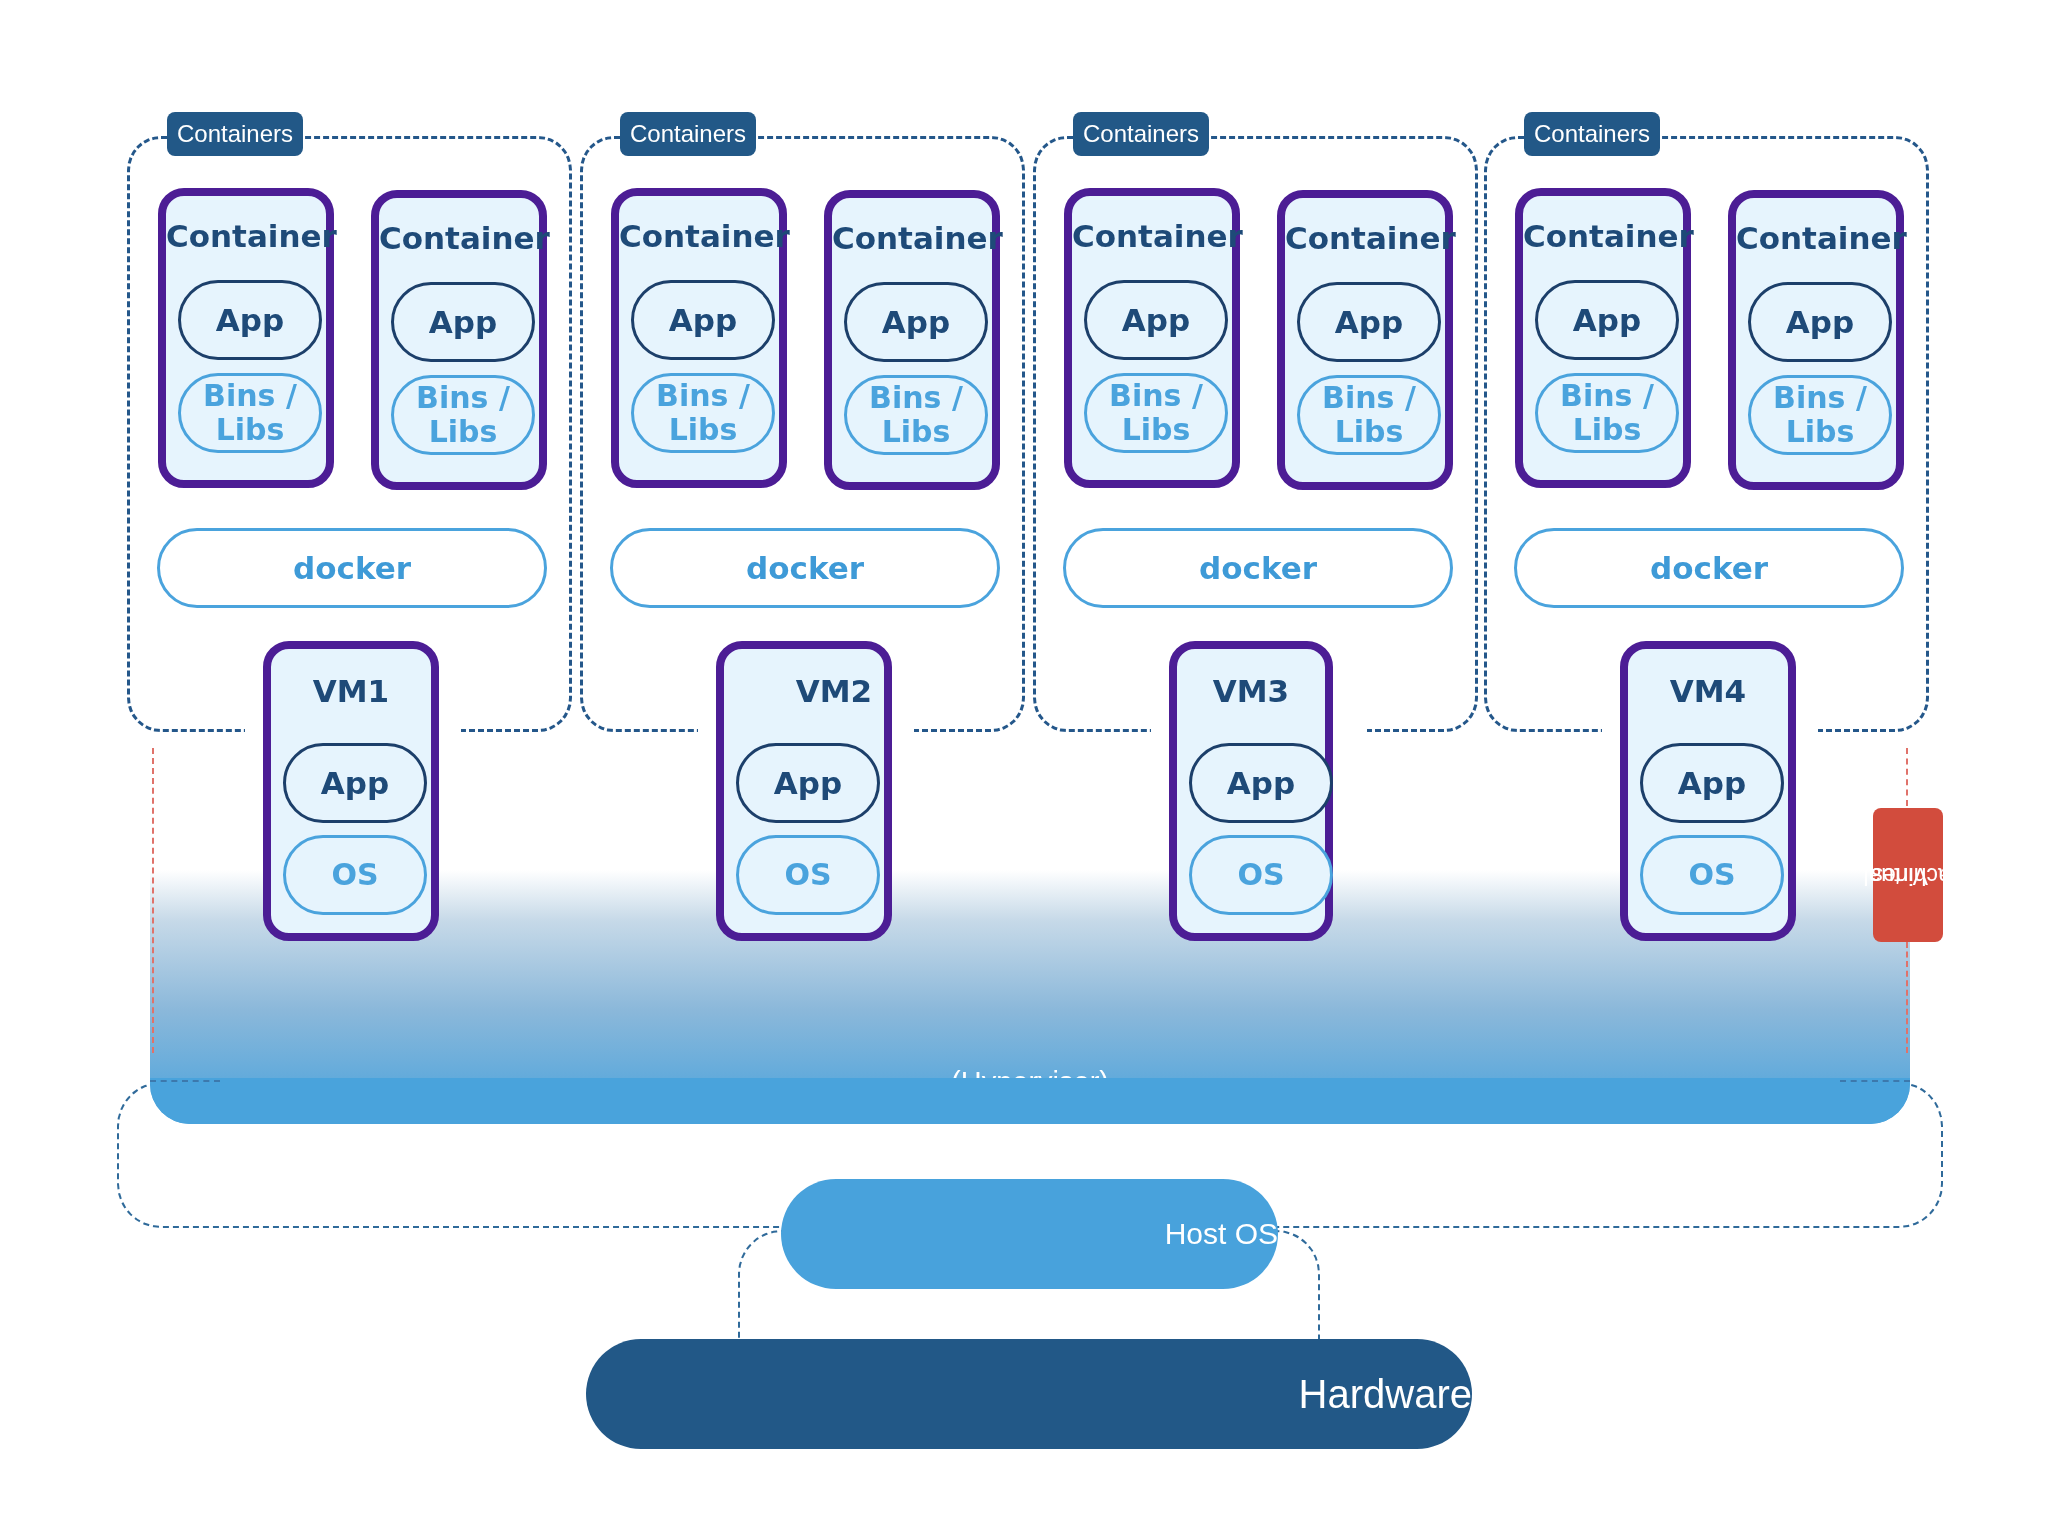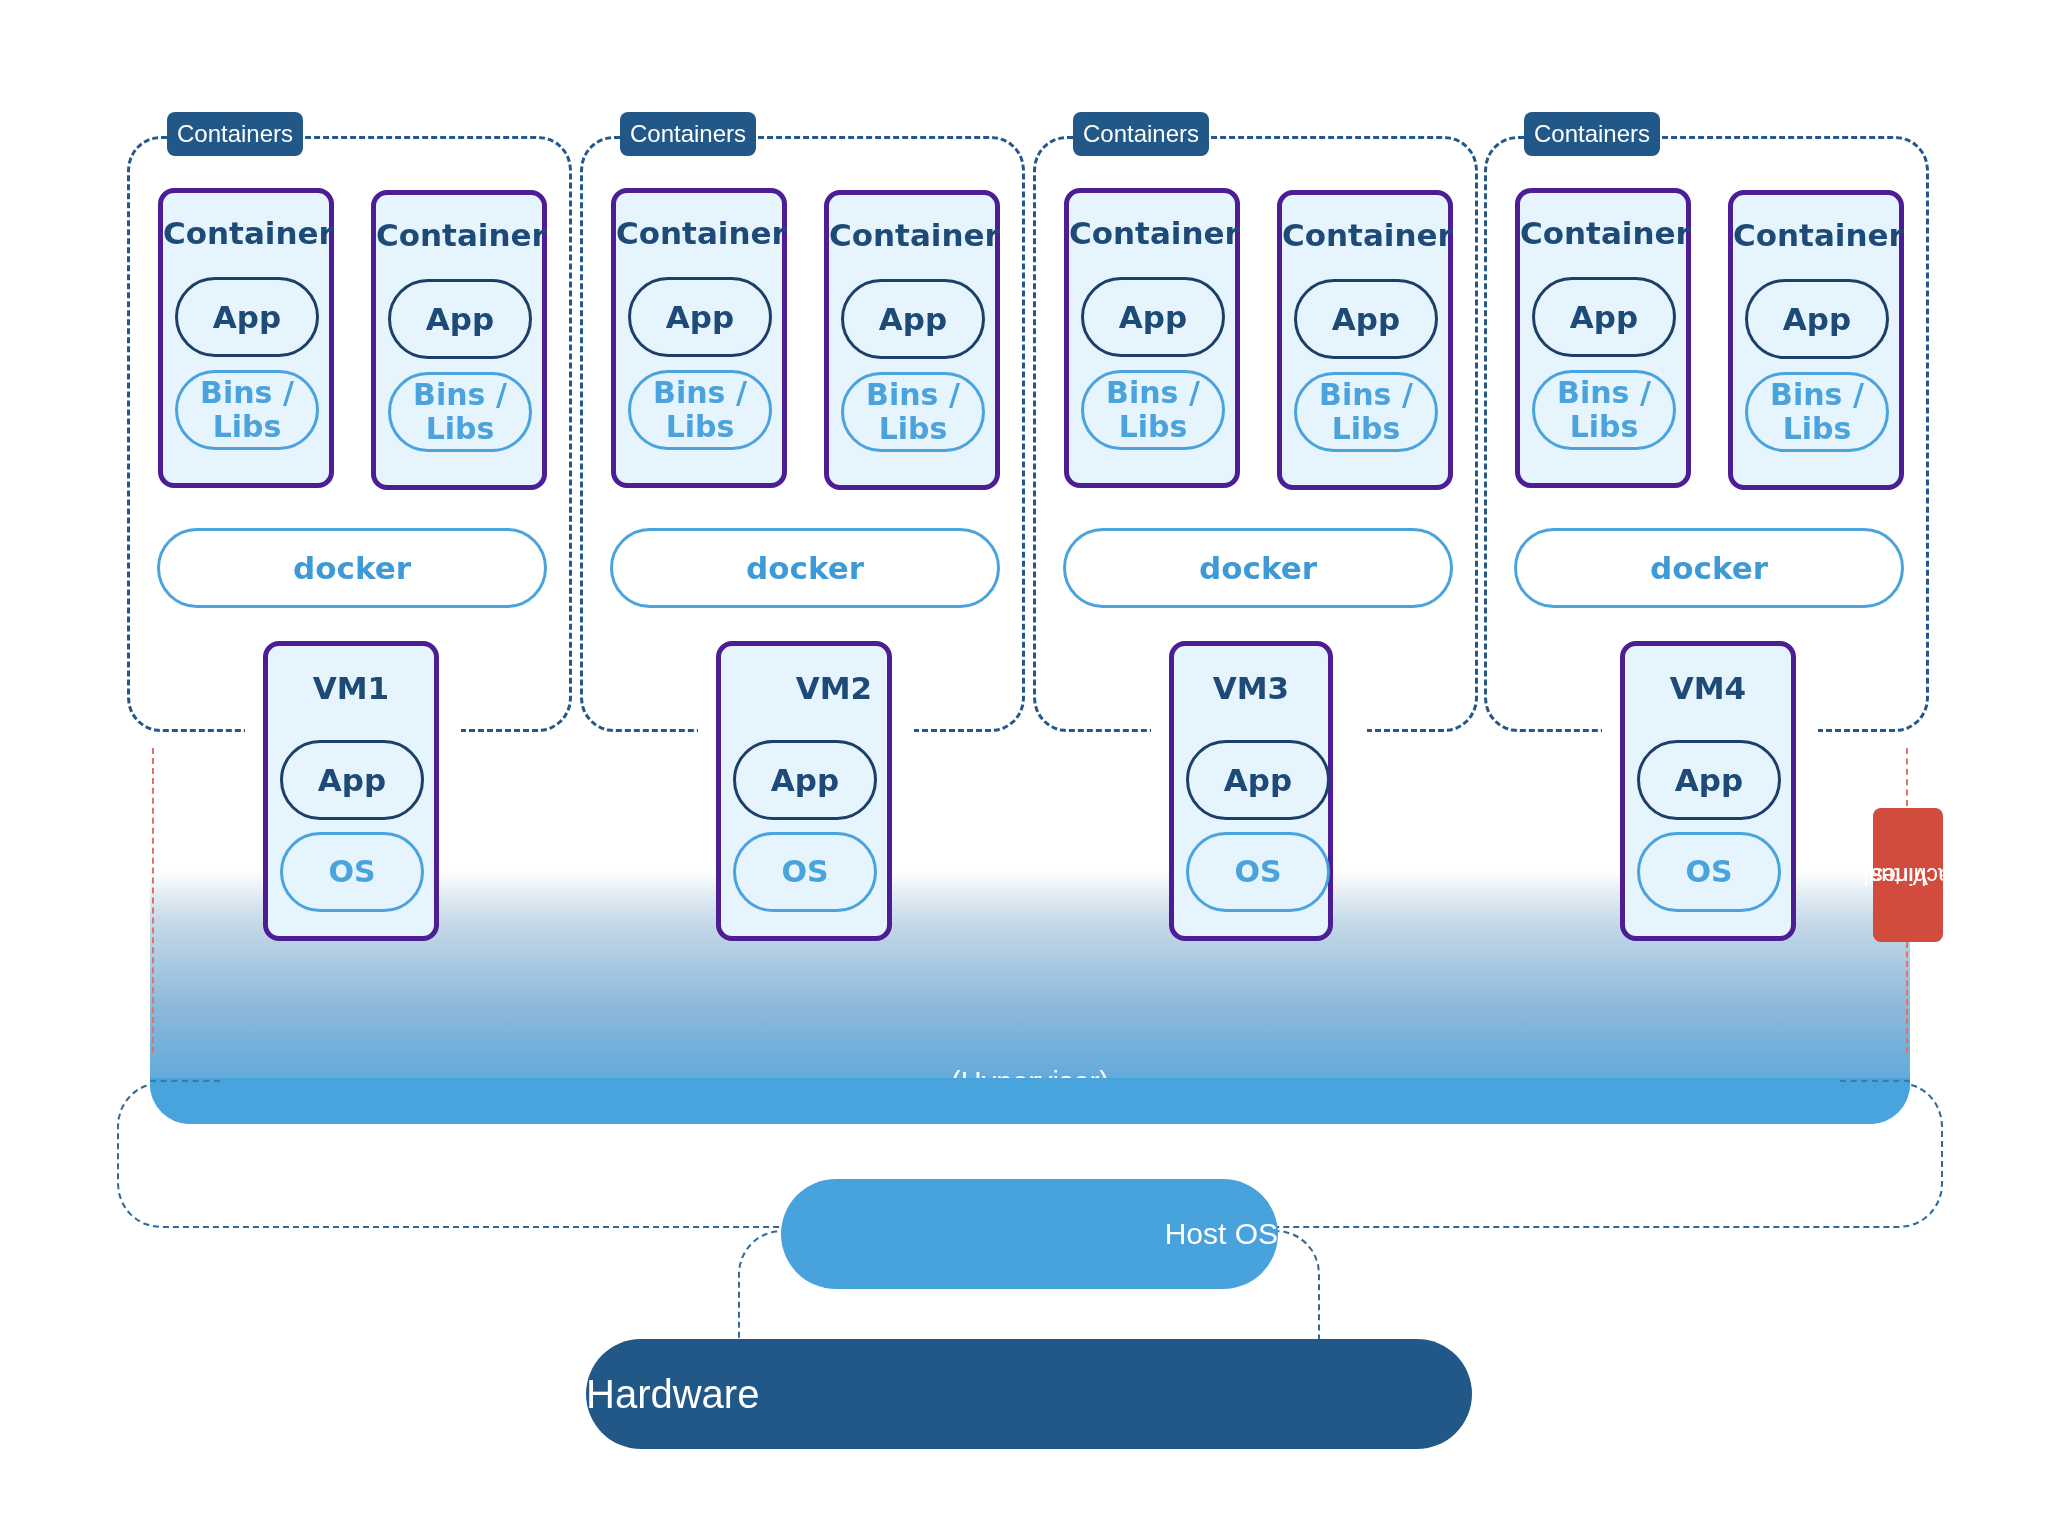--- a/index.html
+++ b/index.html
@@ -3,21 +3,21 @@
 <meta charset="utf-8">
 <style>
   html, body { margin: 0; padding: 0; background: #ffffff; }
   body { width: 2048px; height: 1522px; position: relative; overflow: hidden;
          font-family: "DejaVu Sans", "Liberation Sans", sans-serif; }
   .abs { position: absolute; box-sizing: border-box; }
   .group { border: 3px dashed #24578a; border-radius: 34px; }
   .group-tag { background: #225887; color: #fff; font-size: 24px; border-radius: 8px;
                padding: 0 4px; height: 44px; line-height: 44px; text-align: center;
                font-family: "Liberation Sans", sans-serif; }
-  .container-box { background: #e6f4fd; border: 5px solid #4c1d95; border-radius: 16px; }
+  .container-box { background: #e6f4fd; border: 8px solid #4c1d95; border-radius: 26px; }
   .box-title { color: #1e4a78; font-weight: bold; font-size: 31px; text-align: center; width: 100%;
                position: absolute; left: 0; }
   .pill-app { background: #e6f4fd; border: 3px solid #1c3f6a; border-radius: 42px;
               color: #1e4a78; font-weight: bold; font-size: 31px; text-align: center;
               display: flex; align-items: center; justify-content: center; }
   .pill-libs { background: #e6f4fd; border: 3px solid #4aa3dd; border-radius: 42px;
                color: #4aa3dd; font-weight: bold; font-size: 30px; text-align: center; line-height: 34px;
                display: flex; align-items: center; justify-content: center; }
   .docker { background: #fff; border: 3px solid #4aa3dd; border-radius: 42px; color: #3e9ad7;
             font-weight: bold; font-size: 31px; display: flex; align-items: center; justify-content: center; }
@@ -25,21 +25,21 @@
          background: linear-gradient(to bottom, rgba(255,255,255,0) 0%, #c6d9e8 20%, #8bb8da 55%, #48a2dc 100%); }
   .vmm-label { color: #fff; font-size: 29px; text-align: center; width: 100%; left: 0; position: absolute;
                font-family: "Liberation Sans", sans-serif; line-height: 44px; }
   .outer-dashed { left: 117px; top: 1082px; width: 1826px; height: 146px; border: 2px dashed #2f6a9a; border-radius: 44px; }
   .hostos { left: 781px; top: 1179px; width: 497px; height: 110px; background: #48a2dc; border-radius: 55px;
             color: #fff; font-size: 30px; display: flex; align-items: center; justify-content: flex-end;
             font-family: "Liberation Sans", sans-serif; }
   .hostos-link { left: 738px; top: 1230px; width: 582px; height: 112px; border: 2px dashed #2f6a9a;
                  border-bottom: none; border-radius: 44px 44px 0 0; }
   .hardware { left: 586px; top: 1339px; width: 886px; height: 110px; background: #225887; border-radius: 55px;
-              color: #fff; font-size: 40px; display: flex; align-items: center; justify-content: flex-start;
+              color: #fff; font-size: 40px; display: flex; align-items: center; justify-content: flex-end;
               font-family: "Liberation Sans", sans-serif; }
   .vm-tag { left: 1873px; top: 808px; width: 70px; height: 134px; background: #d24c3d; border-radius: 8px;
             display: flex; align-items: center; justify-content: center; }
   .vm-tag span { display: block; transform: rotate(-90deg); color: #fff; font-size: 23px; line-height: 25px;
                  text-align: center; white-space: nowrap; font-family: "Liberation Sans", sans-serif; }
   .red-line { border-left: 2px dashed #e0726a; width: 0; }
   .cover { background: #fff; }
 </style>
 </head>
 <body>

